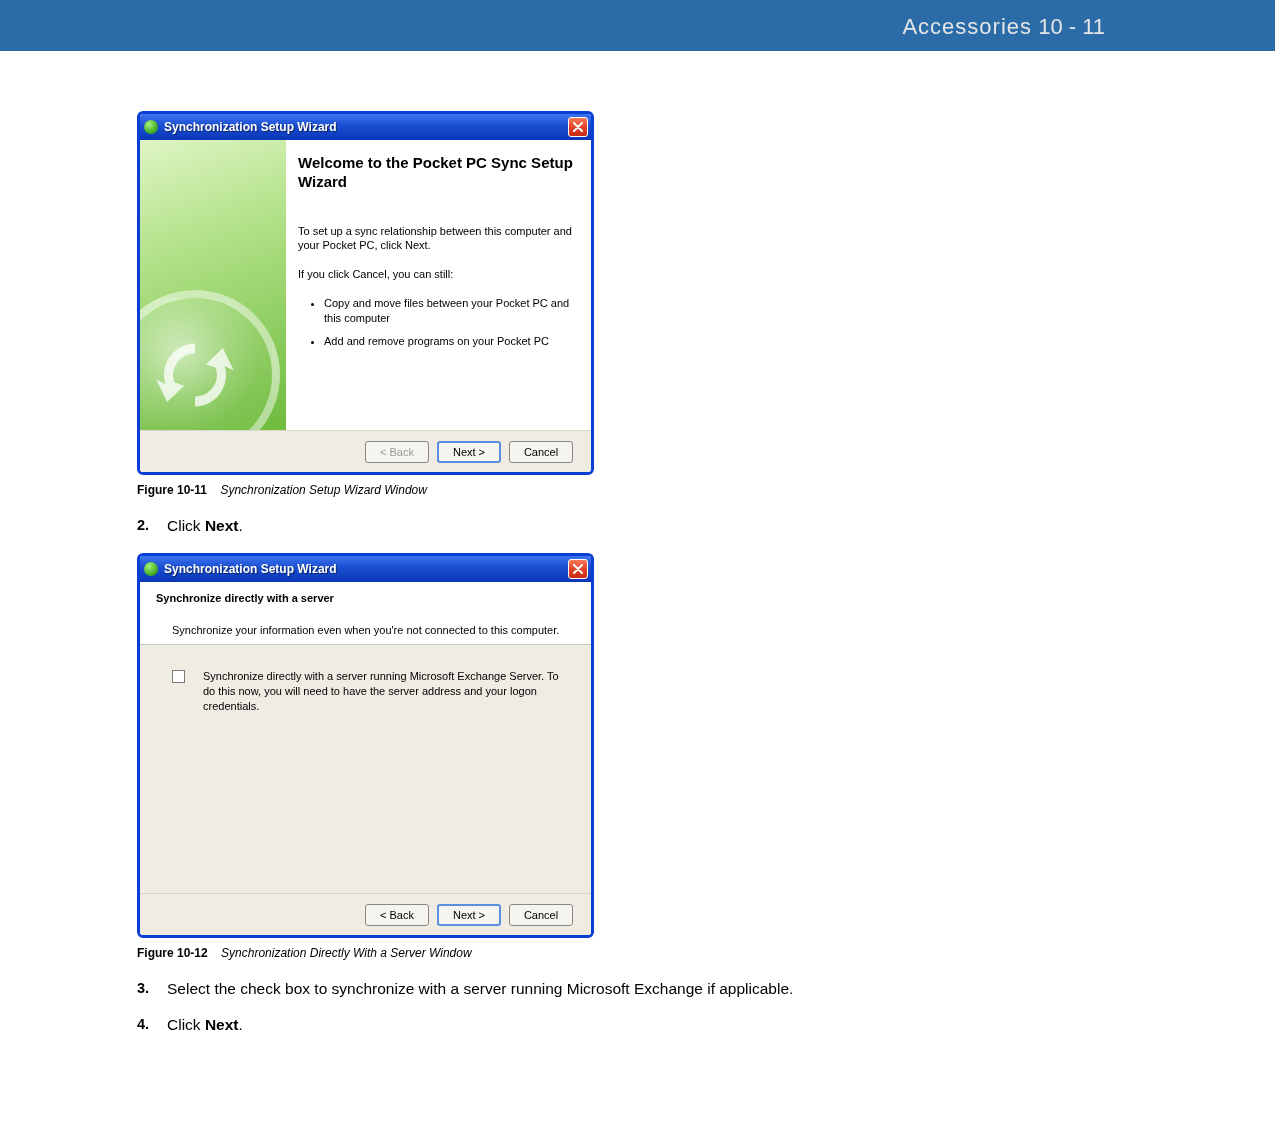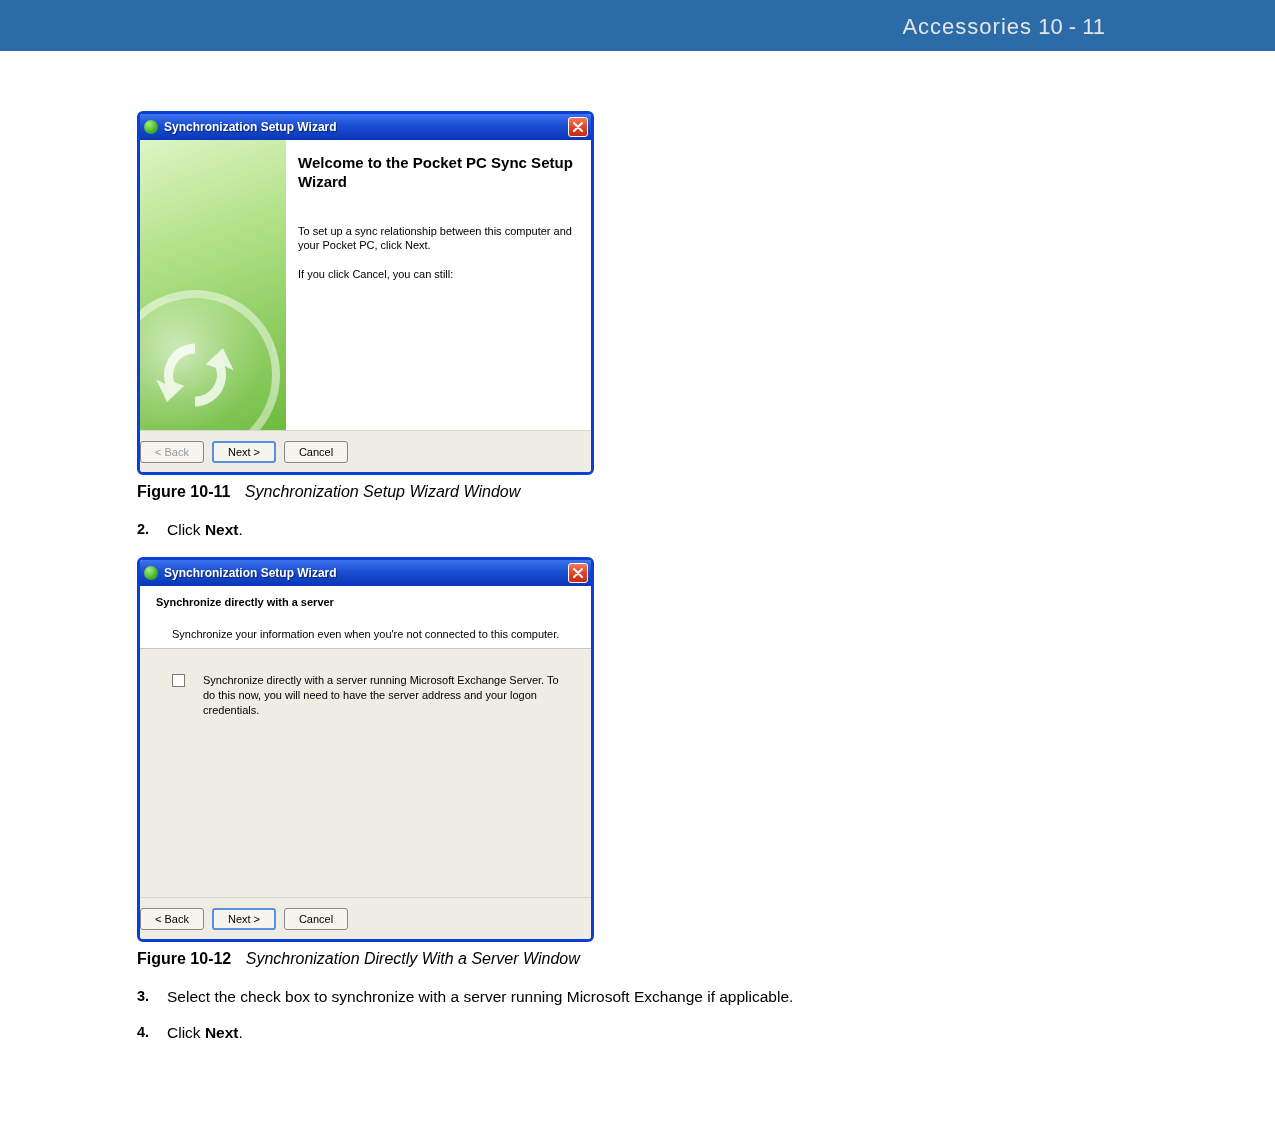--- a/index.html
+++ b/index.html
@@ -116,20 +116,21 @@
   }
   .welcome-text p { margin-bottom: 14px; line-height: 1.35; }
   .welcome-text ul { padding-left: 26px; }
   .welcome-text ul li { margin-bottom: 8px; font-size: 11px; line-height: 1.35; }
   .button-bar {
     height: 42px;
     background: #efece3;
     border-top: 1px solid #d9d6cc;
     display: flex;
     align-items: center;
+    justify-content: flex-end;
     padding-right: 18px;
     gap: 8px;
   }
   .btn {
     min-width: 64px;
     height: 22px;
     background: #f6f4ee;
     border: 1px solid #888;
     border-radius: 3px;
     font-size: 11px;
@@ -176,21 +177,21 @@
   .checkbox-box {
     width: 13px;
     height: 13px;
     border: 1px solid #7a7a7a;
     background: #fff;
     margin-top: 1px;
     flex-shrink: 0;
   }
   
   .figcaption {
-    font-size: 16px;
+    font-size: 12px;
     margin: 8px 0 20px 0;
   }
   .figcaption .fignum { font-weight: bold; margin-right: 10px; }
   .figcaption .figtitle { font-style: italic; }
   .step {
     font-size: 15.5px;
     margin: 14px 0 18px 0;
     display: flex;
   }
   .step .num {
@@ -230,20 +231,24 @@
           <svg width="90" height="90" viewBox="0 0 100 100">
             <path d="M50 15 A35 35 0 0 0 17 60 L7 55 L19 80 L38 62 L27 58 A24 24 0 0 1 50 26 Z" fill="rgba(255,255,255,0.9)"></path>
             <path d="M50 85 A35 35 0 0 0 83 40 L93 45 L81 20 L62 38 L73 42 A24 24 0 0 1 50 74 Z" fill="rgba(255,255,255,0.9)"></path>
           </svg>
         </div>
       </div>
       <div class="welcome-text">
         <h2>Welcome to the Pocket PC Sync Setup Wizard</h2>
         <p>To set up a sync relationship between this computer and your Pocket PC, click Next.</p>
         <p>If you click Cancel, you can still:</p>
+        <ul>
+          <li>Copy and move files between your Pocket PC and this computer</li>
+          <li>Add and remove programs on your Pocket PC</li>
+        </ul>
       </div>
     </div>
     <div class="button-bar">
       <div class="btn disabled">&lt; Back</div>
       <div class="btn primary">Next &gt;</div>
       <div class="btn">Cancel</div>
     </div>
   </div>
 
   <div class="figcaption">

